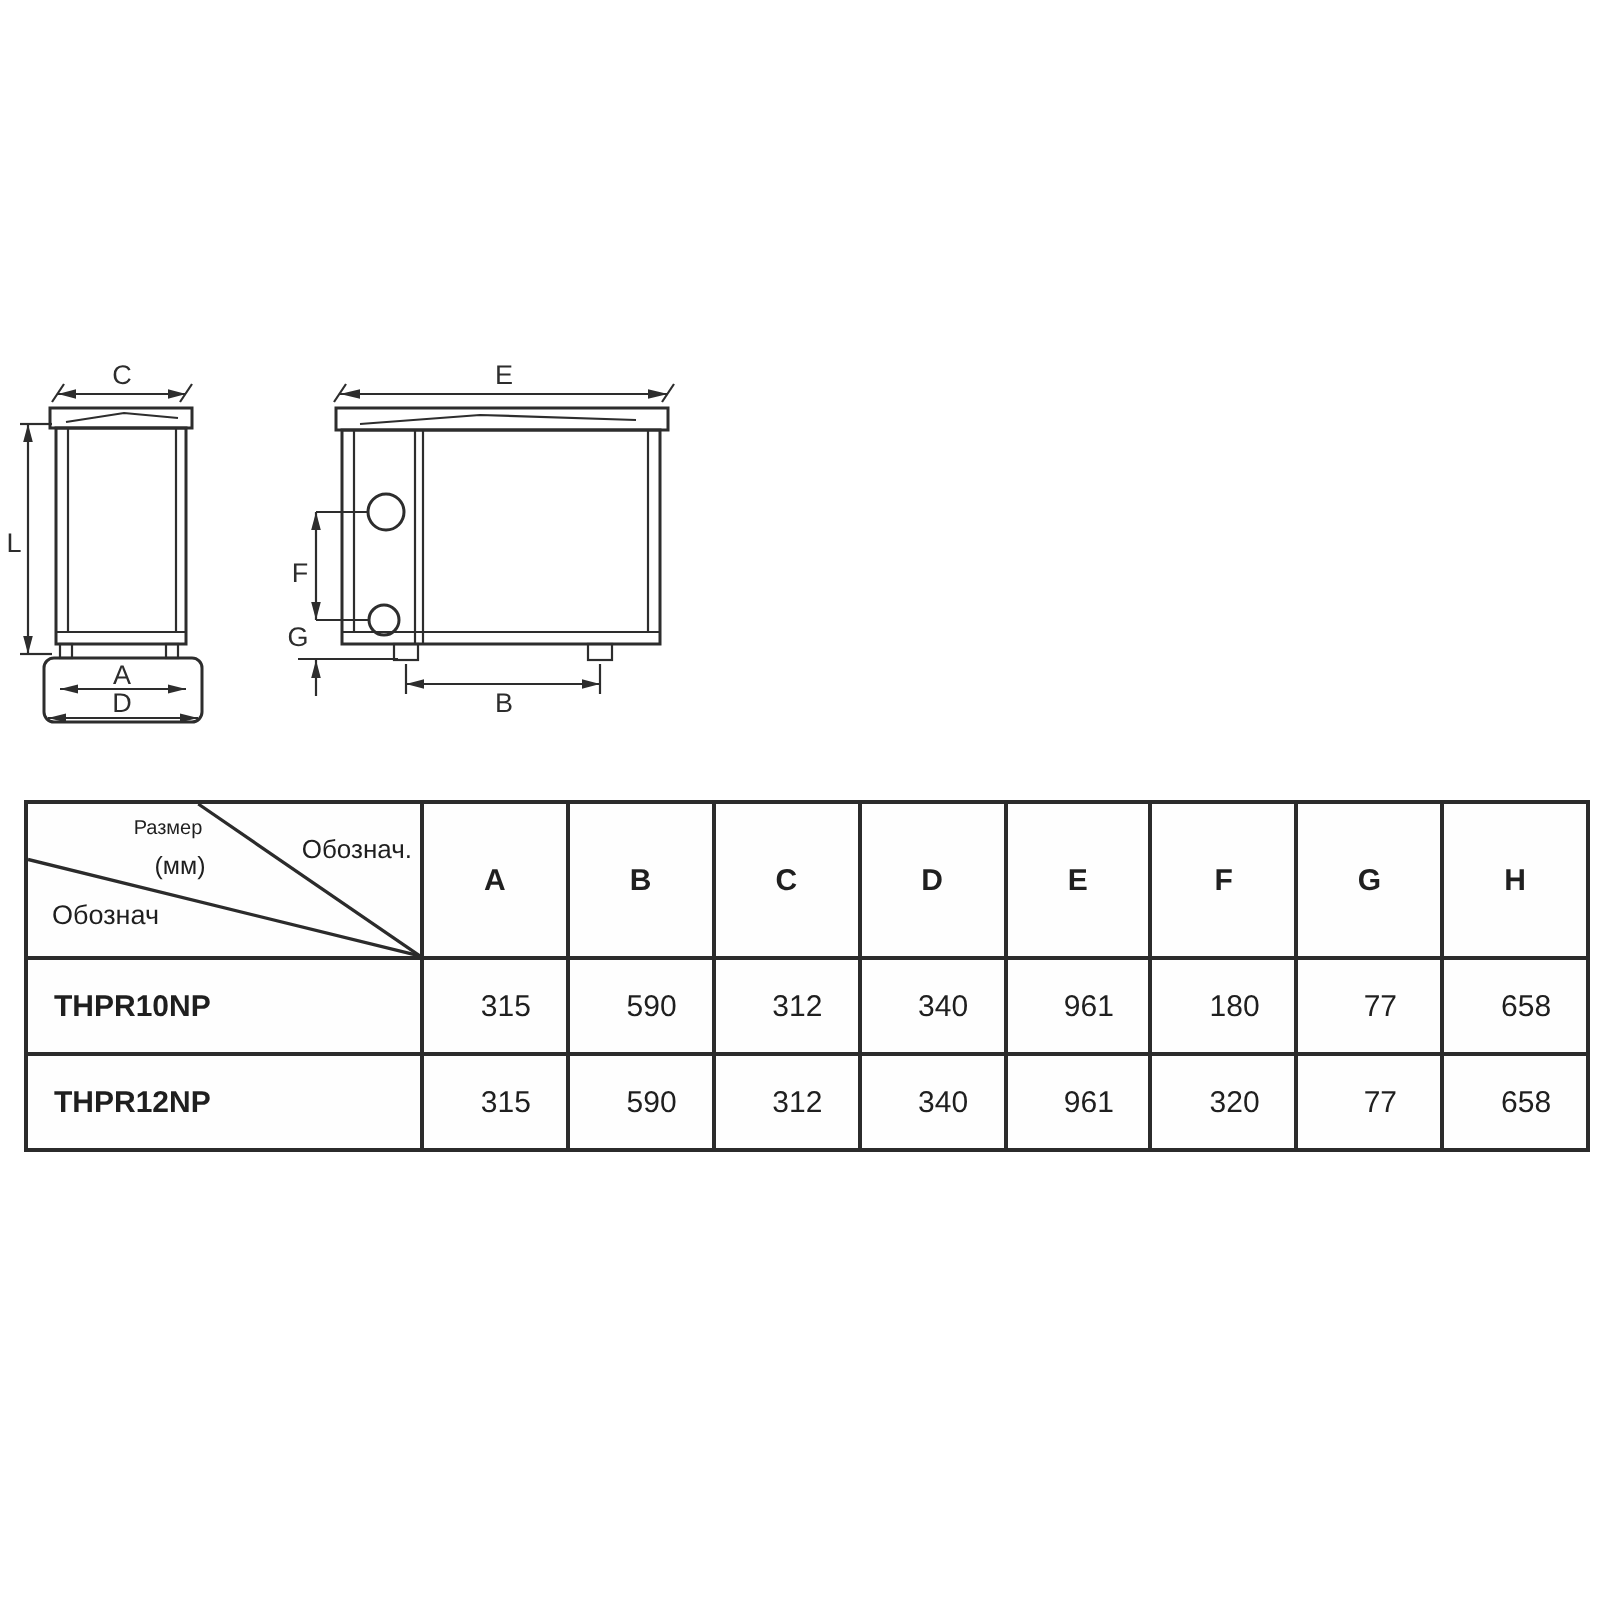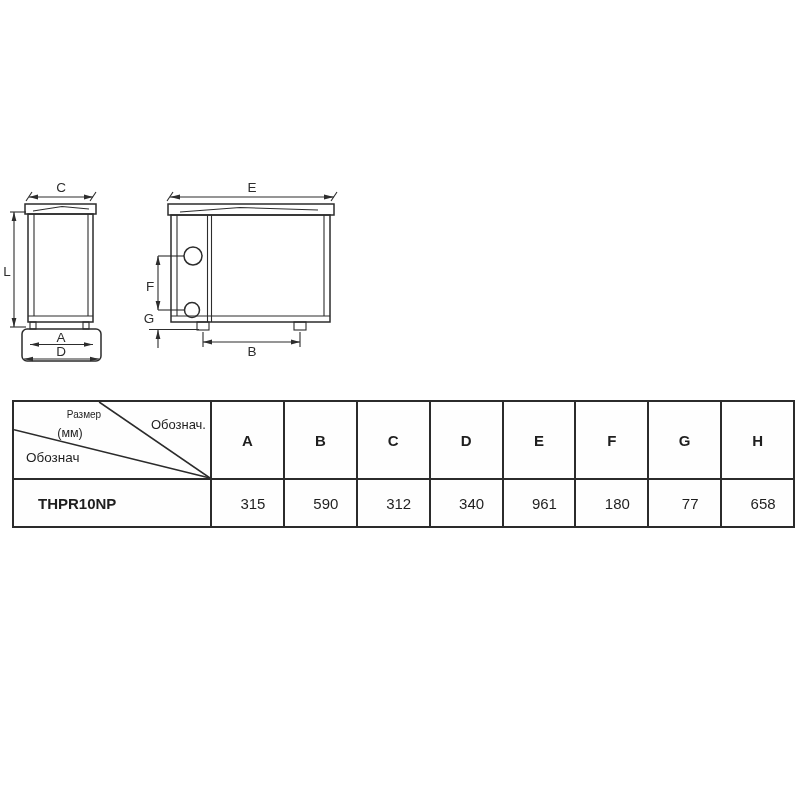--- a/index.html
+++ b/index.html
@@ -9,26 +9,26 @@
   svg.drawings text{font-family:"Liberation Sans",sans-serif;font-size:13.5px;fill:#2d2d2d;}
   svg .ln{stroke:#2d2d2d;stroke-width:1.5;fill:none;}
   svg .thin{stroke:#2d2d2d;stroke-width:1.1;fill:none;}
   svg .ar{fill:#2d2d2d;stroke:none;}
 
   table.dims{position:absolute;left:12px;top:400px;width:783px;
              border-collapse:collapse;table-layout:fixed;background:#fefefe;}
   table.dims th,table.dims td{border:2px solid #2b2b2b;overflow:hidden;}
   col.c-model{width:198px;}
   th.colhead{height:74px;font-size:15px;font-weight:bold;text-align:center;color:#1f1f1f;}
-  td.model{height:44px;font-size:15px;font-weight:bold;text-align:left;padding-left:24px;}
+  td.model{height:44px;font-size:15px;font-weight:bold;text-align:left;padding-left:13px;}
   td.val{height:44px;font-size:15px;font-weight:normal;text-align:center;padding-left:12px;}
   th.corner{position:relative;padding:0;font-weight:normal;}
   th.corner svg{position:absolute;left:0;top:0;width:100%;height:100%;}
   .lbl-size{position:absolute;top:7px;left:28px;width:84px;text-align:center;font-size:10px;}
-  .lbl-unit{position:absolute;top:24px;left:20px;width:72px;text-align:center;font-size:12.5px;}
+  .lbl-unit{position:absolute;top:24px;left:40px;width:72px;text-align:center;font-size:12.5px;}
   .lbl-desig{position:absolute;top:15px;right:4px;font-size:13px;}
   .lbl-model{position:absolute;top:48px;left:12px;font-size:13.5px;}
 </style>
 </head>
 <body>
 
 <div class="page">
 
   <svg class="drawings" width="800" height="400" viewBox="0 0 800 400">
 
@@ -181,15 +181,26 @@
         <td class="model">THPR10NP</td>
         <td class="val">315</td>
         <td class="val">590</td>
         <td class="val">312</td>
         <td class="val">340</td>
         <td class="val">961</td>
         <td class="val">180</td>
         <td class="val">77</td>
         <td class="val">658</td>
       </tr>
+      <tr>
+        <td class="model">THPR12NP</td>
+        <td class="val">315</td>
+        <td class="val">590</td>
+        <td class="val">312</td>
+        <td class="val">340</td>
+        <td class="val">961</td>
+        <td class="val">320</td>
+        <td class="val">77</td>
+        <td class="val">658</td>
+      </tr>
     </tbody>
   </table>
 </div>
 
 </body></html>

